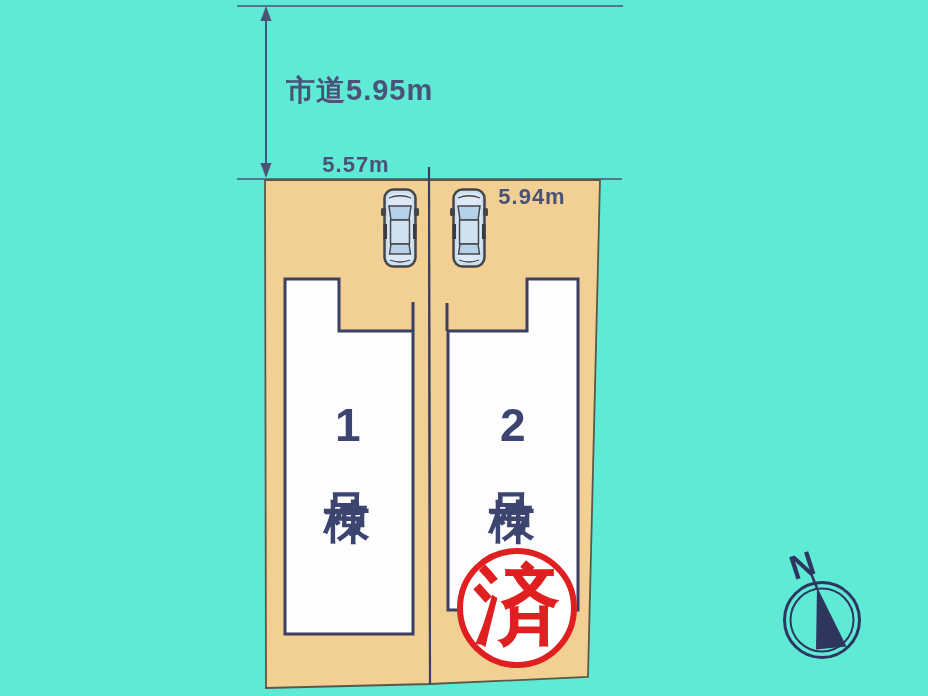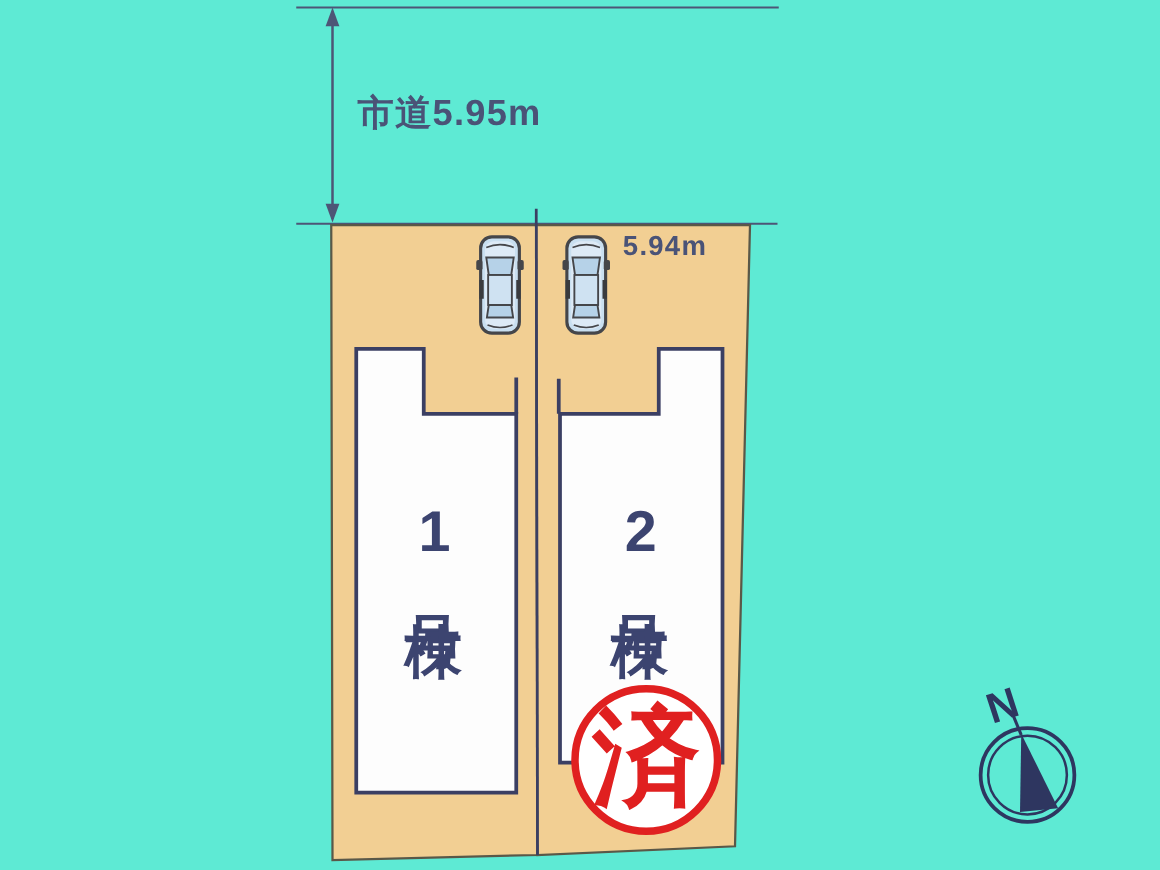--- a/index.html
+++ b/index.html
@@ -108,20 +108,21 @@
     <g>
       <circle cx="822" cy="620" r="37.5" fill="none" stroke="#2e3660" stroke-width="3"></circle>
       <circle cx="822" cy="620" r="31.5" fill="none" stroke="#2e3660" stroke-width="2"></circle>
       <line x1="817" y1="588" x2="810" y2="571" stroke="#2e3660" stroke-width="2.5"></line>
       <polygon points="817,587 846.5,646.5 816,649.5" fill="#2e3660"></polygon>
     </g>
   </svg>
 
   <div class="road-label">市道5.95m</div>
 
+  <div class="width-label w1">5.57m</div>
   <div class="width-label w2">5.94m</div>
 
   <div class="bldg-label b1">1号棟</div>
   <div class="bldg-label b2">2号棟</div>
 
   <div class="stamp">
     <span class="stamp-char">済</span>
   </div>
 
   <div class="n-label">N</div>

